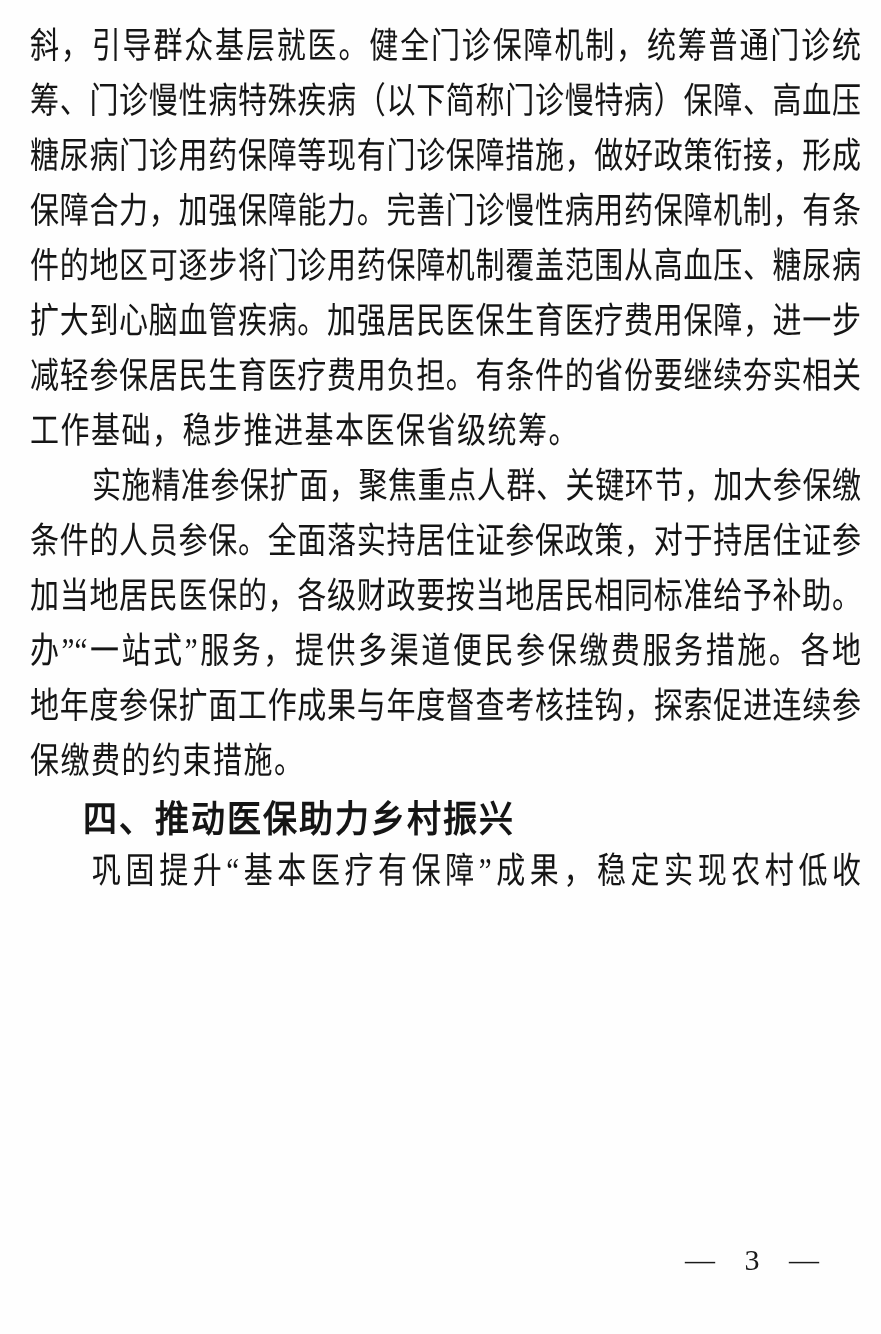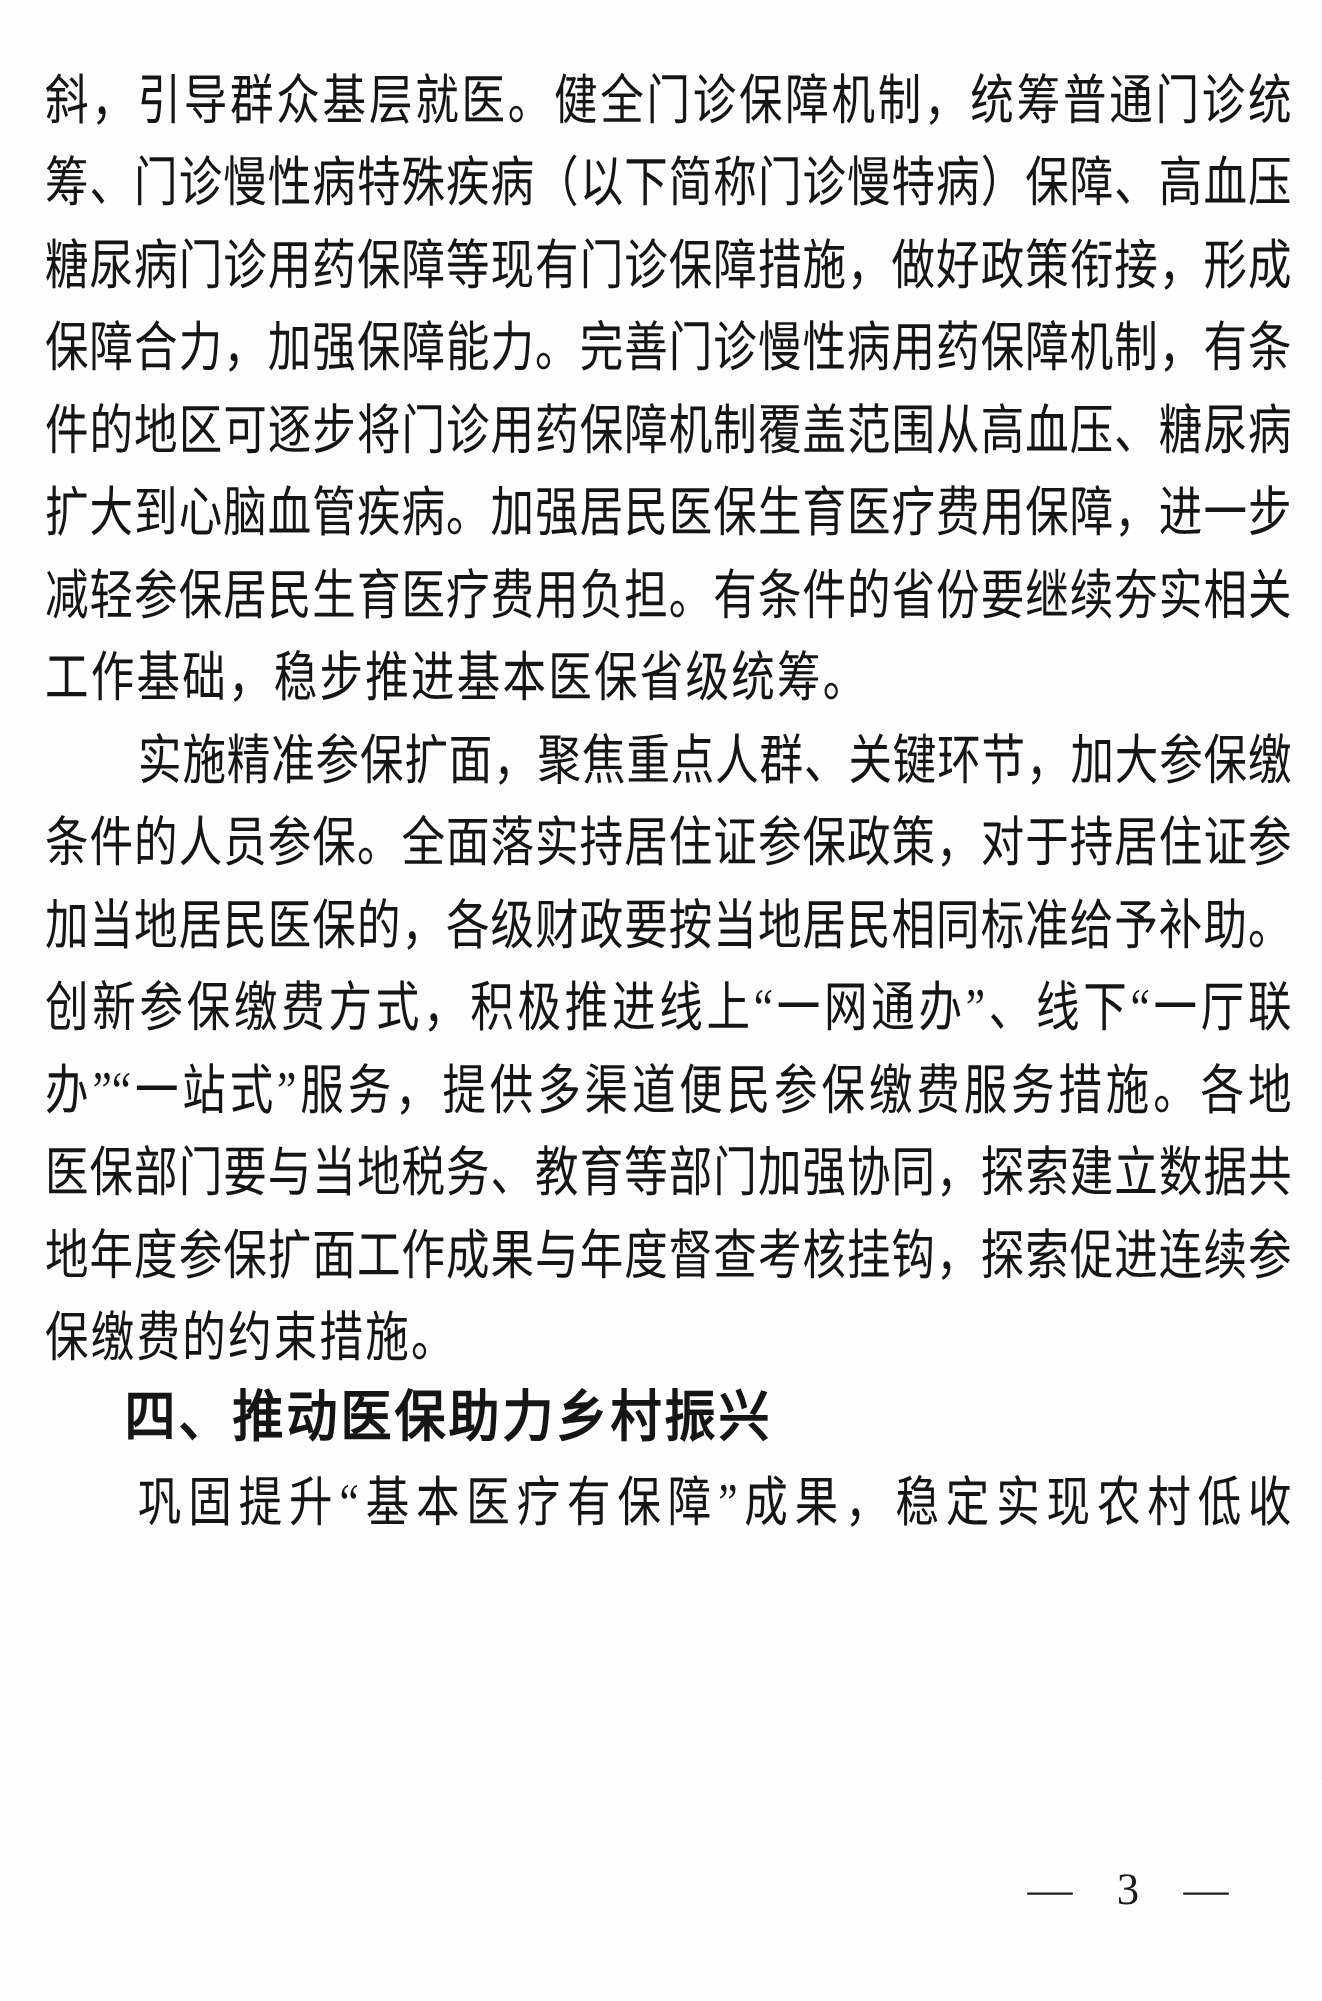--- a/index.html
+++ b/index.html
@@ -19,21 +19,21 @@
   }
   .content {
     position: absolute;
     left: 30px;
     top: 30px;
     width: 831px;
   }
   .line {
     height: 55px;
     display: flex;
-    align-items: flex-end;
+    align-items: flex-start;
   }
   .line .txt {
     display: block;
     width: 100%;
     font-size: 29px;
     line-height: 1.15;
     letter-spacing: 1.5px;
     transform: scaleY(1.25);
     transform-origin: 50% 50%;
   }
@@ -98,27 +98,21 @@
       <div class="line body justify indent">
         <span class="txt">实施精准参保扩面，聚焦重点人群、关键环节，加大参保缴</span>
       </div>
       <div class="line body justify">
         <span class="txt">条件的人员参保。全面落实持居住证参保政策，对于持居住证参</span>
       </div>
       <div class="line body justify">
         <span class="txt">加当地居民医保的，各级财政要按当地居民相同标准给予补助。</span>
       </div>
       <div class="line body justify">
-        <span class="txt">创新参保缴费方式，积极推进线上“一网通办”、线下“一厅联</span>
-      </div>
-      <div class="line body justify">
         <span class="txt">办”“一站式”服务，提供多渠道便民参保缴费服务措施。各地</span>
-      </div>
-      <div class="line body justify">
-        <span class="txt">医保部门要与当地税务、教育等部门加强协同，探索建立数据共</span>
       </div>
       <div class="line body justify">
         <span class="txt">地年度参保扩面工作成果与年度督查考核挂钩，探索促进连续参</span>
       </div>
       <div class="line body">
         <span class="txt">保缴费的约束措施。</span>
       </div>
       <div class="line heading indent">
         <span class="txt">四、推动医保助力乡村振兴</span>
       </div>

